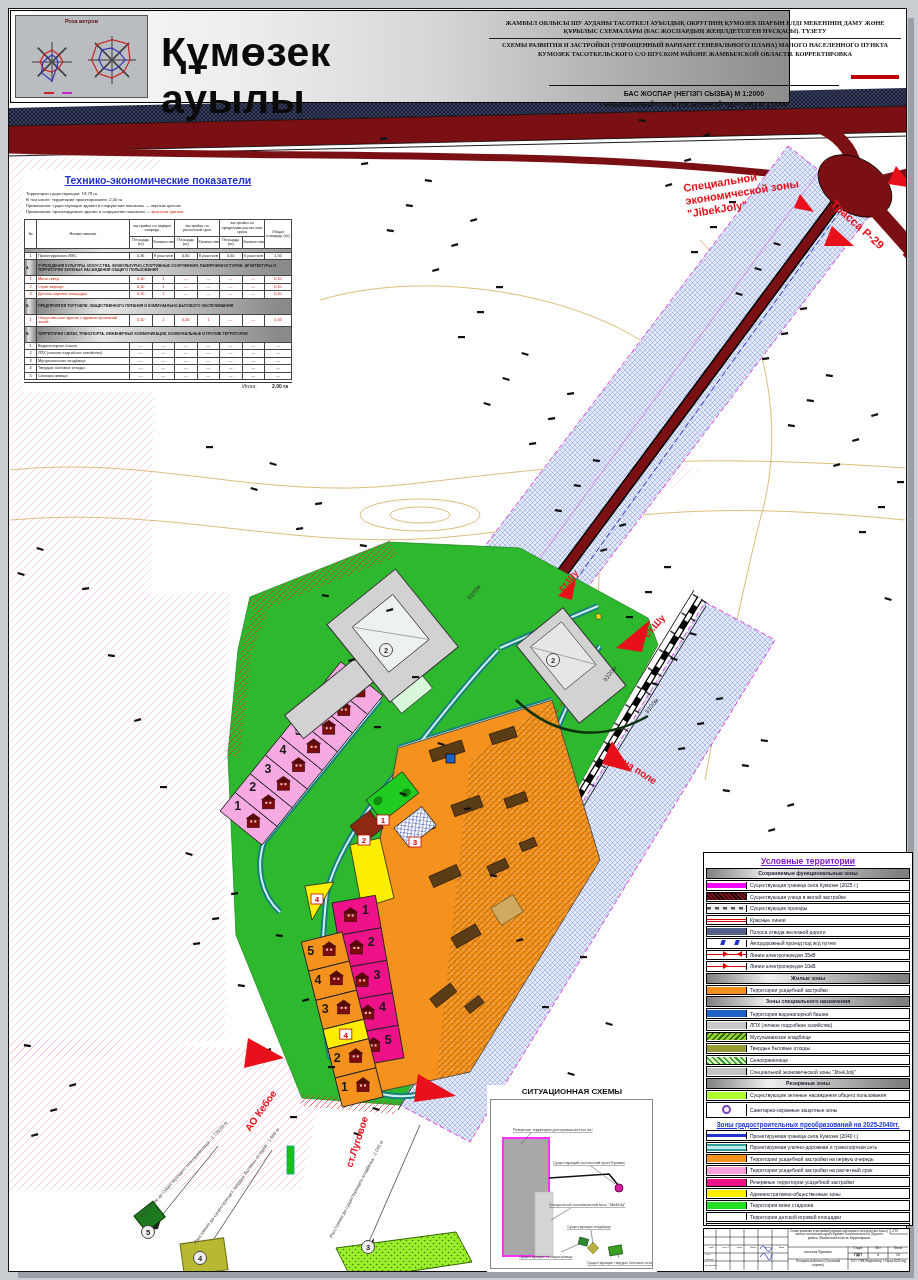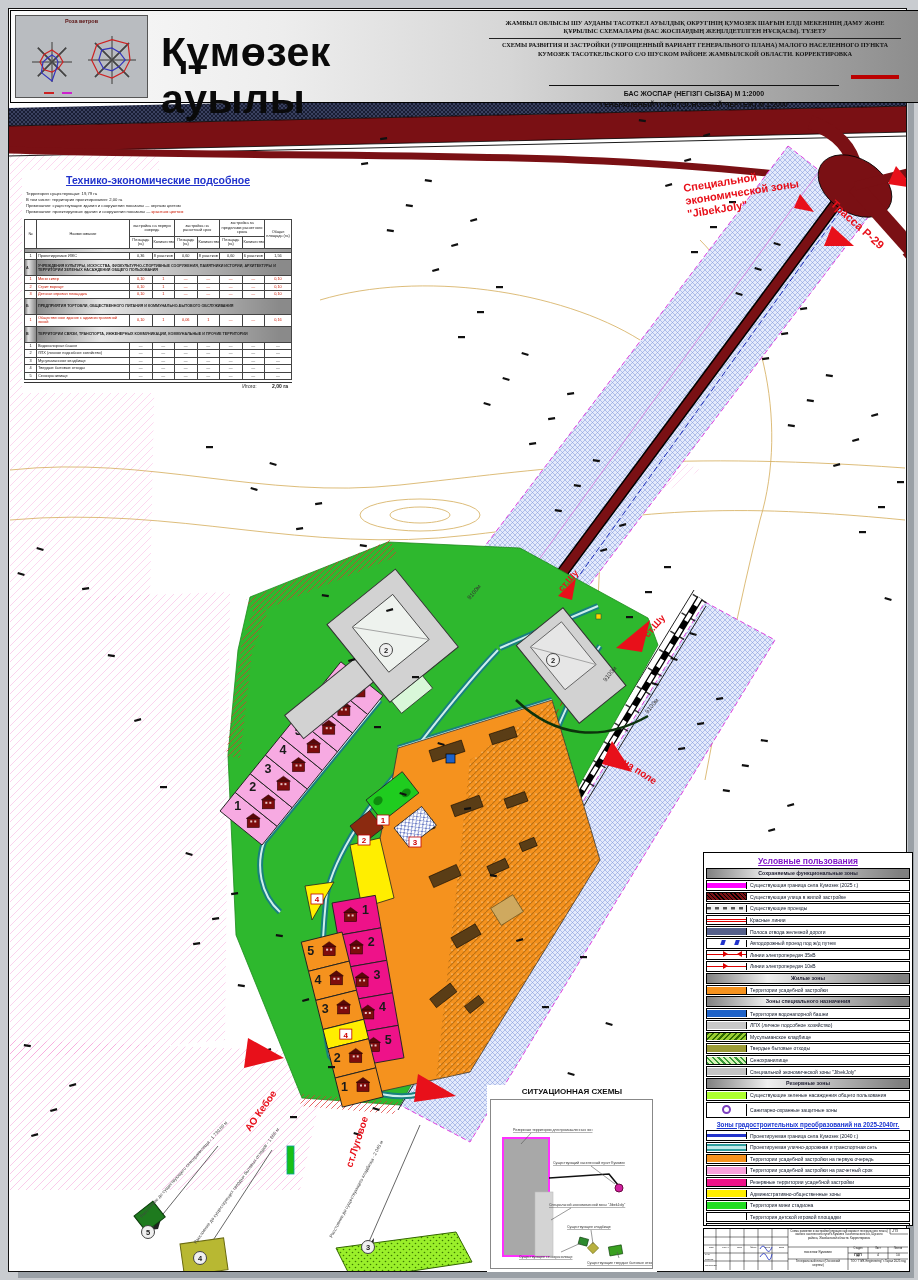--- a/index.html
+++ b/index.html
@@ -3,21 +3,21 @@
 <meta charset="utf-8">
 <style>
   html,body{margin:0;padding:0;background:#c9ccd0;font-family:"Liberation Sans",sans-serif;}
   .page{position:relative;width:918px;height:1280px;overflow:hidden;background:#c9ccd0;}
   .sheet{position:absolute;left:8px;top:8px;width:899px;height:1264px;background:#fff;border:1px solid #111;box-sizing:border-box;z-index:0;}
   .shadow-r{position:absolute;left:908px;top:18px;width:6px;height:1258px;background:#9aa0a6;z-index:0;}
   .shadow-b{position:absolute;left:18px;top:1272px;width:896px;height:6px;background:#9aa0a6;z-index:0;}
   svg.mapsvg{position:absolute;left:0;top:0;z-index:1;}
 
   
-  .hdr{position:absolute;left:10px;top:10px;width:909px;height:93px;z-index:5;border:1.6px solid #000;box-sizing:border-box;
+  .hdr{position:absolute;left:10px;top:10px;width:780px;height:93px;z-index:5;border:1.6px solid #000;box-sizing:border-box;
        background:linear-gradient(90deg,#fbfbfb 0%,#ededed 30%,#d6d6d6 55%,#a9a9a9 82%,#8d8d8d 100%);}
   .windbox{position:absolute;left:4px;top:4px;width:133px;height:83px;background:#b9bcc0;border:1px solid #555;box-sizing:border-box;}
   .windtitle{position:absolute;left:0;top:2px;width:100%;text-align:center;font-size:5.5px;font-weight:bold;color:#5a1010;}
   .bigtitle{position:absolute;left:150px;top:18px;width:320px;height:60px;font-size:41px;font-weight:bold;color:#0a0a0a;letter-spacing:0.5px;font-family:"Liberation Sans",sans-serif;}
   .hdr-right{position:absolute;left:478px;top:8px;width:412px;height:78px;font-family:"Liberation Serif",serif;}
   .sub-kk{font-size:6.3px;font-weight:bold;color:#111;text-align:center;line-height:1.3;}
   .sub-ru{font-size:6.3px;font-weight:bold;color:#111;text-align:center;line-height:1.3;margin-top:3px;border-top:1px solid #222;padding-top:2px;}
   .redbar{position:absolute;right:2px;top:56px;width:48px;height:4px;background:#bb0000;}
   .scales{position:absolute;left:60px;top:66px;width:290px;text-align:center;border-top:1.2px solid #111;padding-top:3px;}
   .scale-line{font-size:7px;font-weight:bold;color:#111;line-height:1.5;font-family:"Liberation Sans",sans-serif;}
@@ -675,21 +675,21 @@
       <div class="sub-ru">СХЕМЫ РАЗВИТИЯ И ЗАСТРОЙКИ (УПРОЩЕННЫЙ ВАРИАНТ ГЕНЕРАЛЬНОГО ПЛАНА) МАЛОГО НАСЕЛЕННОГО ПУНКТА КУМОЗЕК ТАСОТКЕЛЬСКОГО С/О ШУСКОМ РАЙОНЕ ЖАМБЫЛСКОЙ ОБЛАСТИ. КОРРЕКТИРОВКА</div>
       <div class="redbar"></div>
       <div class="scales">
         <div class="scale-line">БАС ЖОСПАР (НЕГІЗГІ СЫЗБА) М 1:2000</div>
         <div class="scale-line">ГЕНЕРАЛЬНЫЙ ПЛАН (ОСНОВНОЙ ЧЕРТЕЖ) М 1:2000</div>
       </div>
     </div>
   </header>
 
   <div class="tep">
-    <div class="tep-title">Технико-экономические подсобное</div>
+    <div class="tep-title">Технико-экономические показатели</div>
     <div class="tep-notes" id="tep-notes">
         <div>Территория существующая: 19,79 га</div>
         <div>В том числе: территория проектирования: 2,00 га</div>
         <div>Примечание: существующие здания и сооружения показаны — черным цветом</div>
         <div>Примечание: проектируемые здания и сооружения показаны — <span class="rd">красным цветом</span></div>
       </div>
     <table class="tept" id="tep-table">
         <tbody>
           <tr>
             <th rowspan="2" colspan="1" style="width: 9px;">№</th>
@@ -834,21 +834,21 @@
           </tr>
         </tbody>
       </table>
     <div class="tep-foot">
       <span>Итого:</span>
       <b>2,00 га</b>
     </div>
   </div>
 
   <div class="legend">
-    <div class="lg-title">Условные пользования</div>
+    <div class="lg-title">Условные территории</div>
     <div id="legend-items">
         <div class="lg-sec">Сохраняемые функциональные зоны</div>
         <div class="lg-row">
           <span class="sw sw-boundary2025"></span>
           <span class="lg-label">Существующая граница села Кумозек (2025 г.)</span>
         </div>
         <div class="lg-row">
           <span class="sw sw-street"></span>
           <span class="lg-label">Существующая улица в жилой застройке</span>
         </div>

